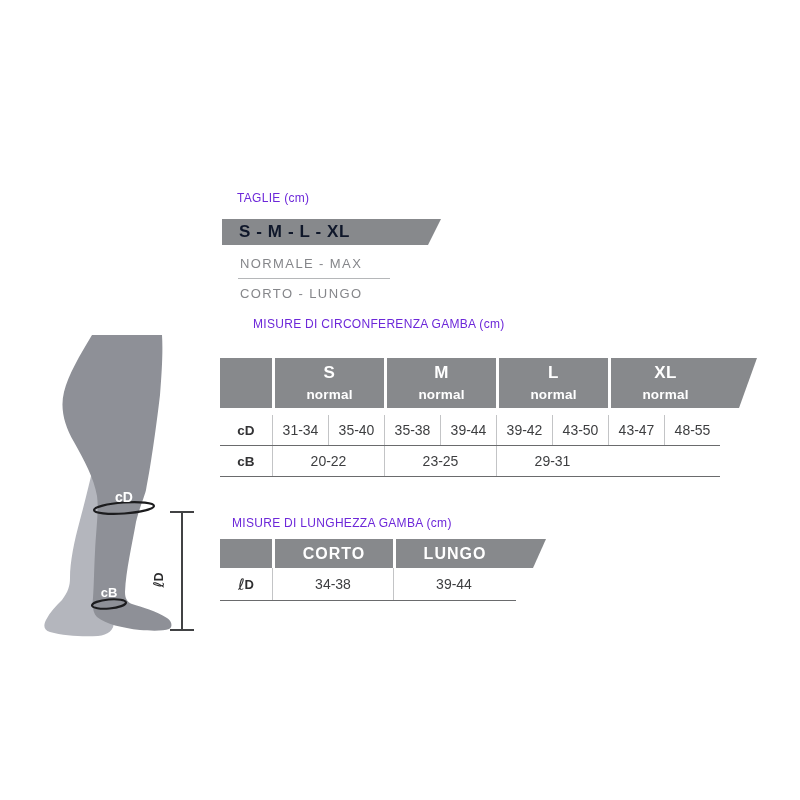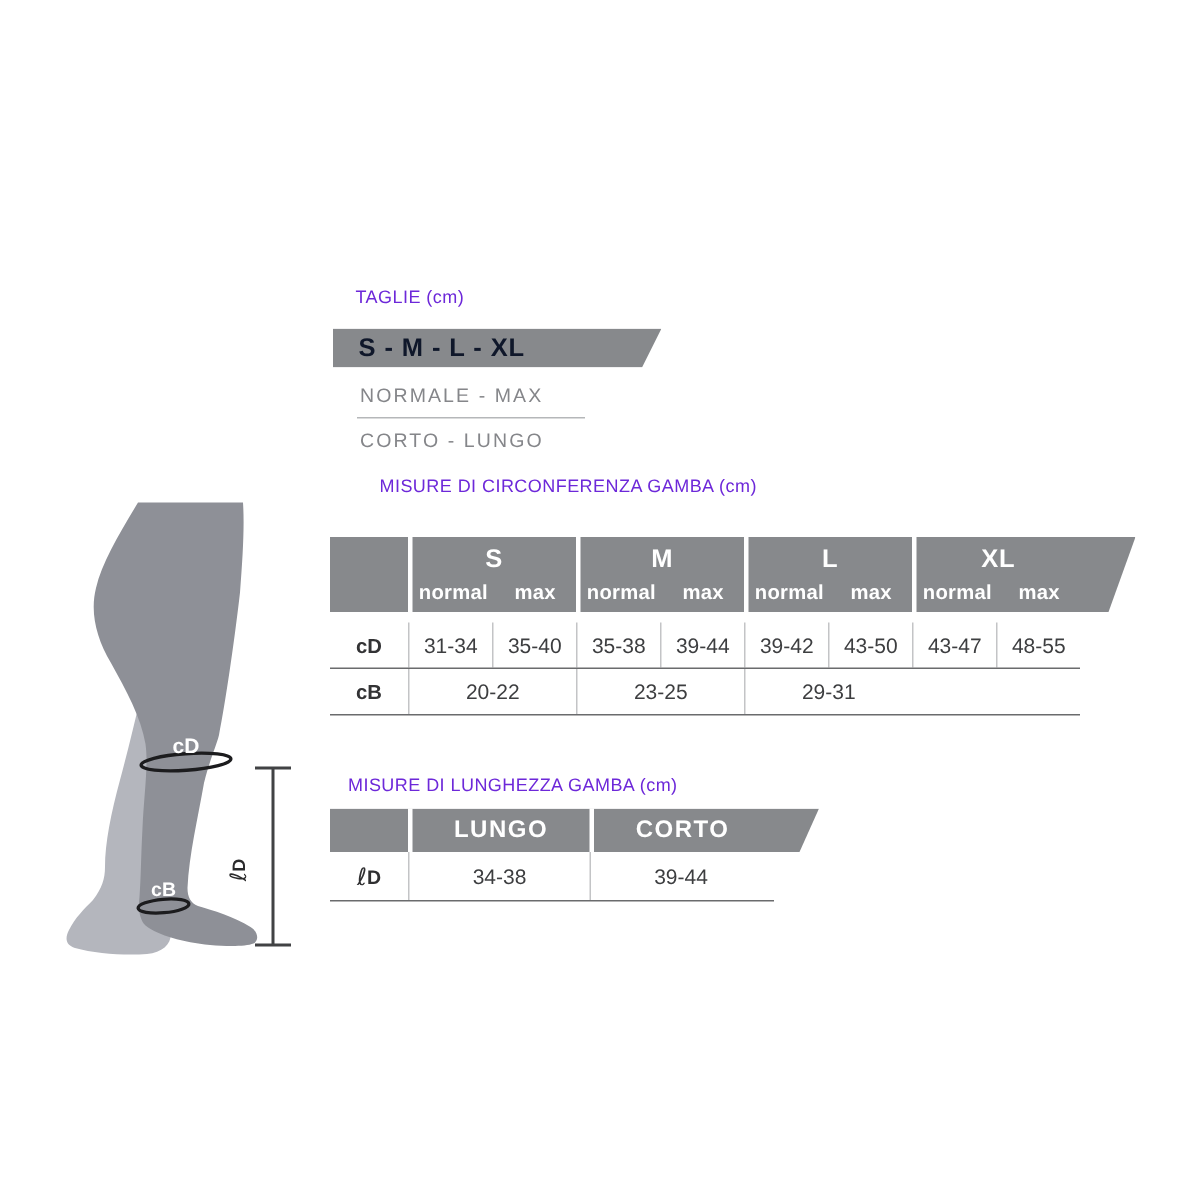--- a/index.html
+++ b/index.html
@@ -32,21 +32,21 @@
     left:220px;top:358px;width:500px;height:50px;
     display:grid;grid-template-columns:52px repeat(4,112px);
   }
   .size-group{
     border-left:3px solid #fff;box-sizing:border-box;
     color:#fff;font-weight:bold;text-align:center;
     display:flex;flex-direction:column;justify-content:space-between;
   }
   .size-letter{font-size:17px;height:25px;line-height:29px;letter-spacing:.5px;}
   .subhead-row{
-    display:grid;grid-template-columns:1fr 1fr;
+    display:grid;grid-template-columns:1fr;
     font-size:13.5px;height:23px;line-height:19px;letter-spacing:.2px;
   }
   
   .trow{
     display:grid;align-items:stretch;text-align:center;
     font-size:14px;color:#3d3e40;
   }
   #row-cd{left:220px;top:415px;width:500px;height:30px;grid-template-columns:52px repeat(8,56px);}
   #row-cb{left:220px;top:446px;width:500px;height:30px;grid-template-columns:52px repeat(4,112px);}
   #row-ld{left:220px;top:568px;width:294px;height:32px;grid-template-columns:52px 121px 121px;}
@@ -150,22 +150,22 @@
 </div>
 
 <div class="abs hrule" id="rule-bottom"></div>
 
 <div class="abs section-title" style="left:232px;top:516px;">MISURE DI LUNGHEZZA GAMBA (cm)</div>
 
 <div class="abs band" id="len-band"></div>
 
 <div class="abs" id="len-head-grid">
   <div></div>
+  <div class="len-col">CORTO</div>
   <div class="len-col">LUNGO</div>
-  <div class="len-col">CORTO</div>
 </div>
 
 <div class="abs trow" id="row-ld">
   <div class="tcell">
     <span class="script-l">ℓ</span>
       <span class="script-sub">D</span>
   </div>
   <div class="tcell vline">34-38</div>
   <div class="tcell vline">39-44</div>
 </div>

